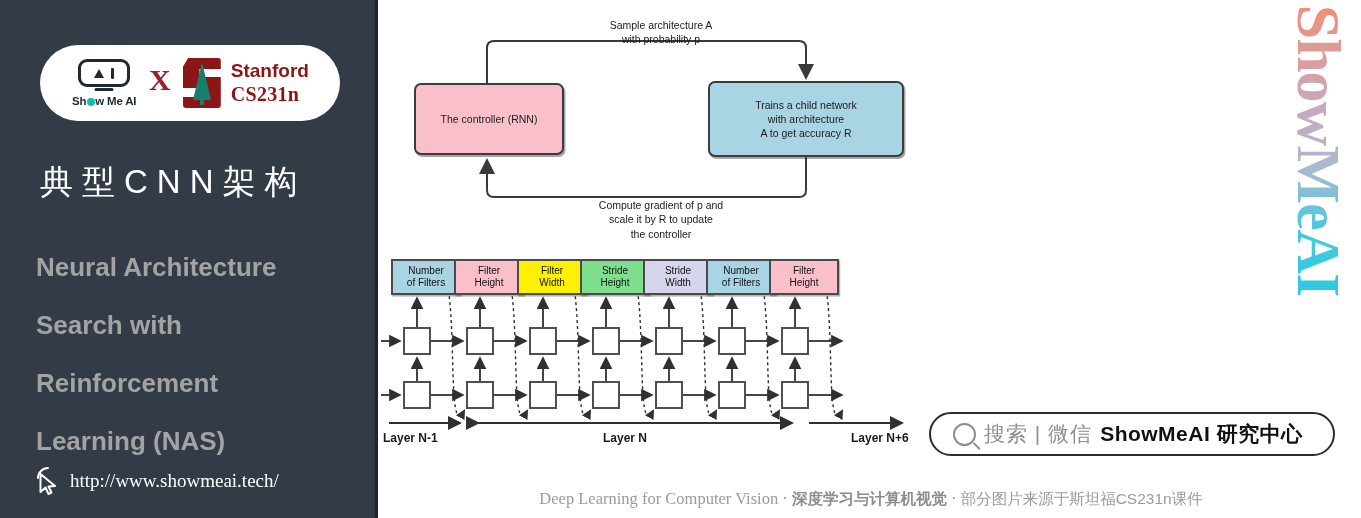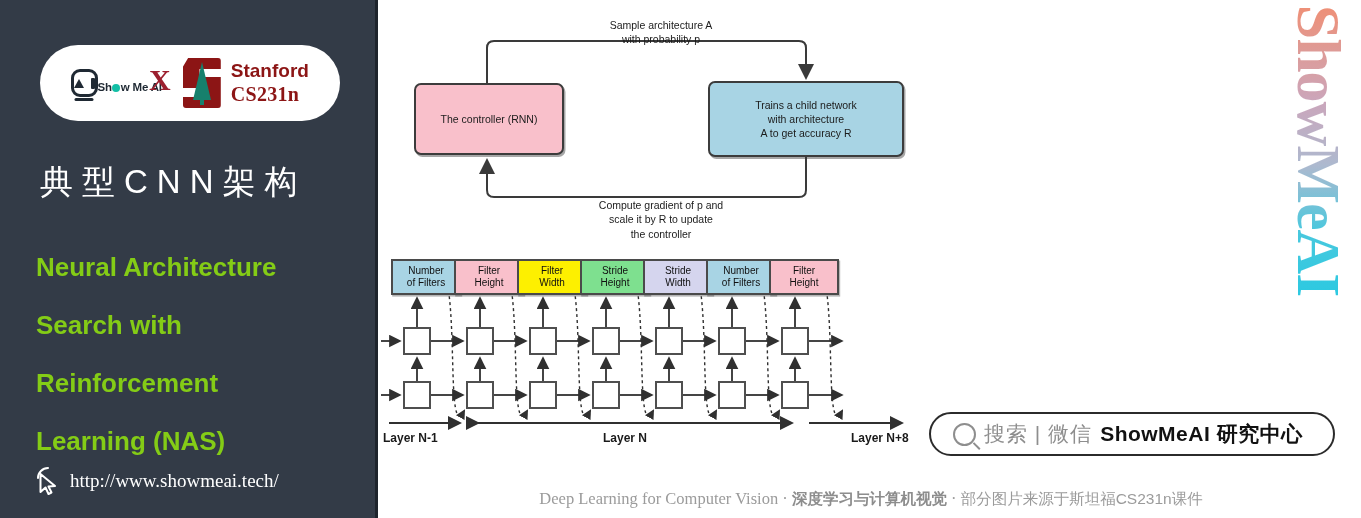--- a/index.html
+++ b/index.html
@@ -19,21 +19,21 @@
     border-right: 3px solid #1e242c;
   }
   #logo-badge {
     position: absolute; left: 40px; top: 45px;
     width: 300px; height: 76px;
     background: #ffffff;
     border-radius: 38px;
     display: flex; align-items: center; justify-content: center;
     gap: 10px;
   }
-  .smai-logo { display:flex; align-items:center; width:66px;text-align:right; }
+  .smai-logo { display:flex; flex-direction:column; align-items:center; width:66px;text-align:right; }
   .smai-box {
     width: 52px; height: 28px;
     border: 3.4px solid #1f2933;
     border-radius: 9px;
     display:flex; align-items:center; justify-content:center; gap:7px;
     position: relative;
   }
   .smai-box:after{
     content:""; position:absolute; left:50%; transform:translateX(-50%);
     bottom:-7px; width:19px; height:3.4px; background:#1f2933; border-radius:2px;
@@ -74,21 +74,21 @@
   .stanford-label{ color:#8c1515; font-size:19px; font-weight:bold; line-height:1.22; white-space:nowrap;}
   .stanford-label .l2{ font-family:"Liberation Serif", serif; font-size:20px; letter-spacing:0.3px;}
 
   #cn-title{
     position:absolute; left:40px; top:160px;
     color:#ffffff; font-size:33px; letter-spacing:9px; font-weight:500;
     white-space:nowrap;
   }
   #subtitle{
     position:absolute; left:36px; top:238px; width:330px;
-    color:#84cc16; font-size:26px; line-height:58px; font-weight:600;
+    color:#a3a3a3; font-size:26px; line-height:58px; font-weight:600;
   }
   #subtitle div { white-space: nowrap; }
   #url-row{
     position:absolute; left:34px; top:466px;
     display:flex; align-items:center; gap:10px;
   }
   #url-text{ color:#ffffff; font-size:19px; font-family:"Liberation Serif", serif; white-space:nowrap;}
 
   
   #main{
@@ -340,21 +340,21 @@
           <div class="cell" style="left: 337px; top: 126px;"></div>
           <div class="cbox" style="left: 388px; top: 4px; background: rgb(249, 192, 203);">
             <div>Filter</div>
             <div>Height</div>
           </div>
           <div class="cell" style="left: 400px; top: 72px;"></div>
           <div class="cell" style="left: 400px; top: 126px;"></div>
         </div>
       <div class="layerlab" id="ll0" style="left:2px;top:176px">Layer N-1</div>
       <div class="layerlab" id="ll1" style="left:222px;top:176px">Layer N</div>
-      <div class="layerlab" id="ll2" style="left:470px;top:176px">Layer N+8</div>
+      <div class="layerlab" id="ll2" style="left:470px;top:176px">Layer N+6</div>
     </div>
 
     <div id="wechat">
       <span class="mag"></span>
       <span class="wgrey">搜索 | 微信</span>
       <span class="wbold">ShowMeAI 研究中心</span>
     </div>
 
     <div id="footer">
       <span>Deep Learning for Computer Vision</span>

